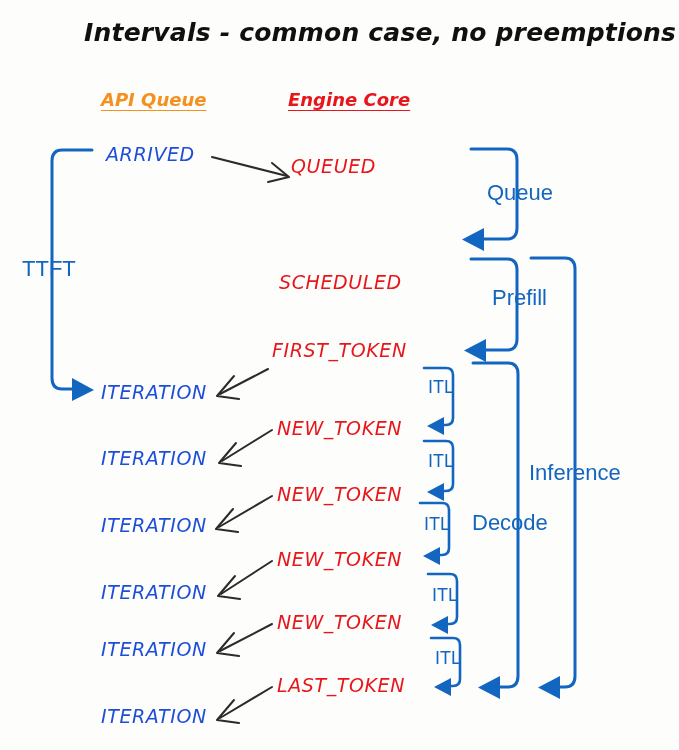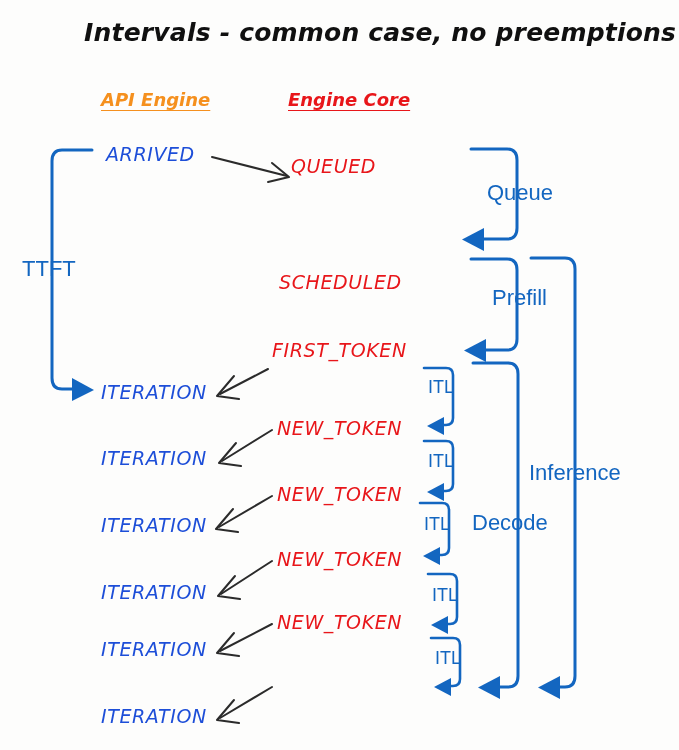--- a/index.html
+++ b/index.html
@@ -60,38 +60,39 @@
   .bluhead{fill:#1366c0;stroke:none;}
   .blkhead{fill:none;stroke:#2b2b2b;stroke-width:2;stroke-linecap:round;stroke-linejoin:round;}
 </style>
 </head>
 <body>
 
 <div id="canvas">
 
   <div class="abs title" style="left:84px;top:18px;">Intervals - common case, no preemptions</div>
 
-  <div class="abs colhead api" style="left:101px;top:89px;">API Engine</div>
+  <div class="abs colhead api" style="left:101px;top:89px;">API Queue</div>
   <div class="abs colhead engine" style="left:288px;top:89px;">Engine Core</div>
 
   <div class="abs state orange" style="left:106px;top:143px;">ARRIVED</div>
   <div class="abs state orange" style="left:101px;top:381px;">ITERATION</div>
   <div class="abs state orange" style="left:101px;top:447px;">ITERATION</div>
   <div class="abs state orange" style="left:101px;top:514px;">ITERATION</div>
   <div class="abs state orange" style="left:101px;top:581px;">ITERATION</div>
   <div class="abs state orange" style="left:101px;top:638px;">ITERATION</div>
   <div class="abs state orange" style="left:101px;top:705px;">ITERATION</div>
 
   <div class="abs state red" style="left:291px;top:155px;">QUEUED</div>
   <div class="abs state red" style="left:279px;top:271px;text-align:right;">SCHEDULED</div>
   <div class="abs state red" style="left:272px;top:339px;">FIRST_TOKEN</div>
   <div class="abs state red" style="left:277px;top:417px;">NEW_TOKEN</div>
   <div class="abs state red" style="left:277px;top:483px;">NEW_TOKEN</div>
   <div class="abs state red" style="left:277px;top:548px;">NEW_TOKEN</div>
   <div class="abs state red" style="left:277px;top:611px;">NEW_TOKEN</div>
+  <div class="abs state red" style="left:277px;top:674px;">LAST_TOKEN</div>
 
   <div class="abs bluelabel" style="left:487px;top:180px;">Queue</div>
   <div class="abs bluelabel" style="left:492px;top:285px;">Prefill</div>
   <div class="abs bluelabel" style="left:529px;top:460px;">Inference</div>
   <div class="abs bluelabel" style="left:472px;top:510px;">Decode</div>
   <div class="abs bluelabel" style="left:22px;top:256px;">TTFT</div>
 
   <div class="abs bluelabel small" style="left:428px;top:377px;">ITL</div>
   <div class="abs bluelabel small" style="left:428px;top:451px;">ITL</div>
   <div class="abs bluelabel small" style="left:424px;top:514px;">ITL</div>

